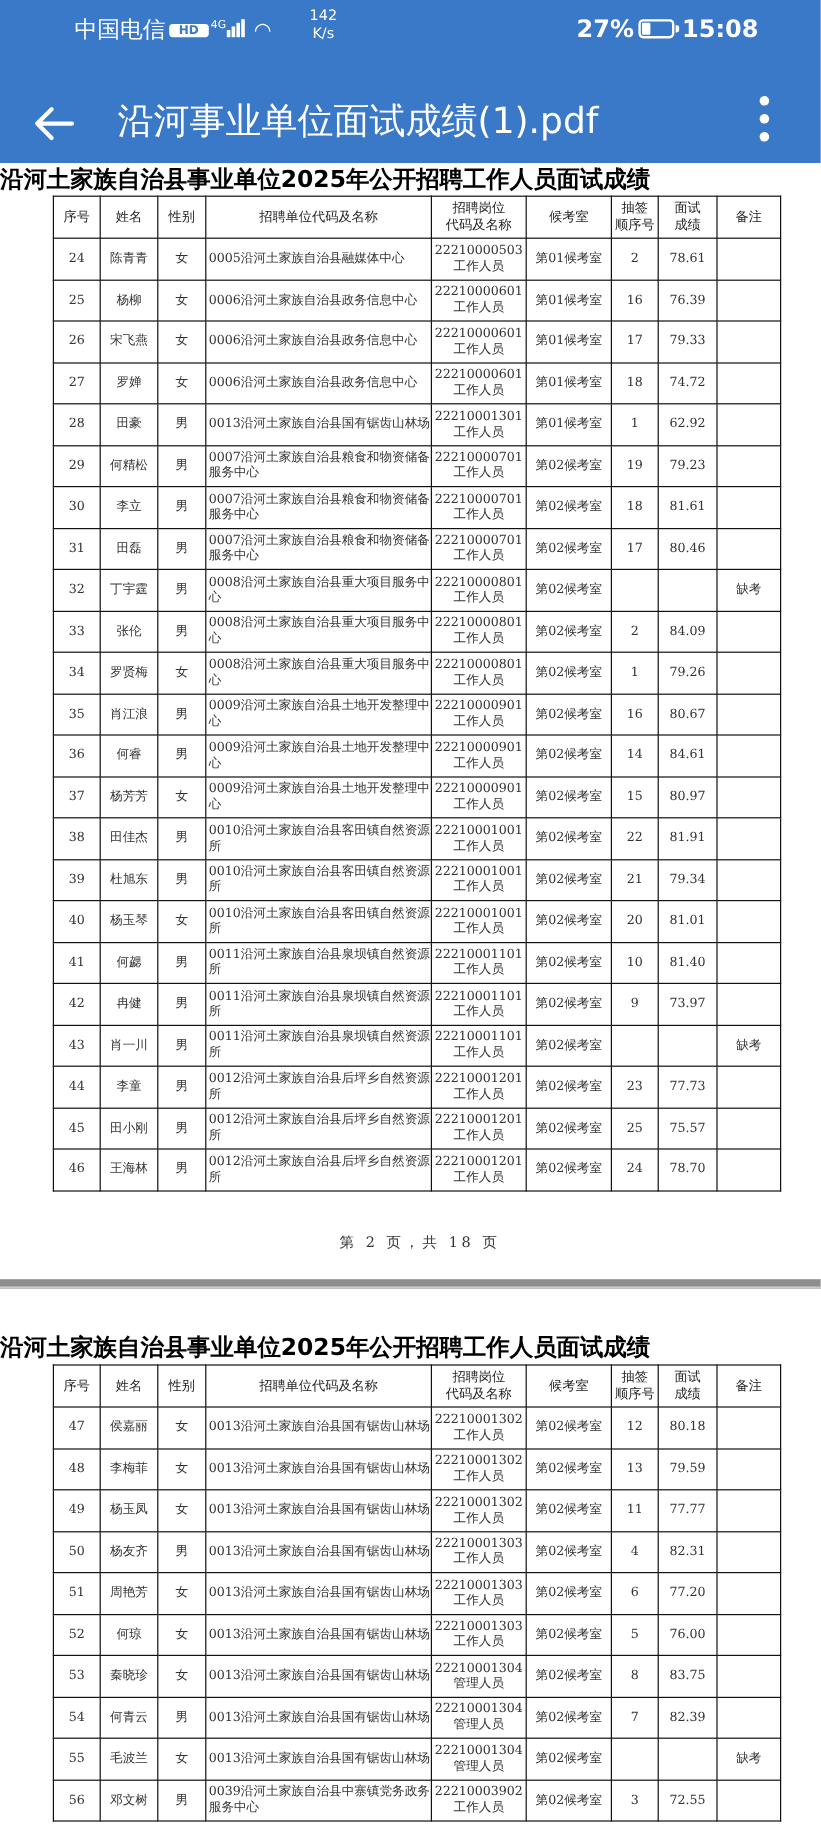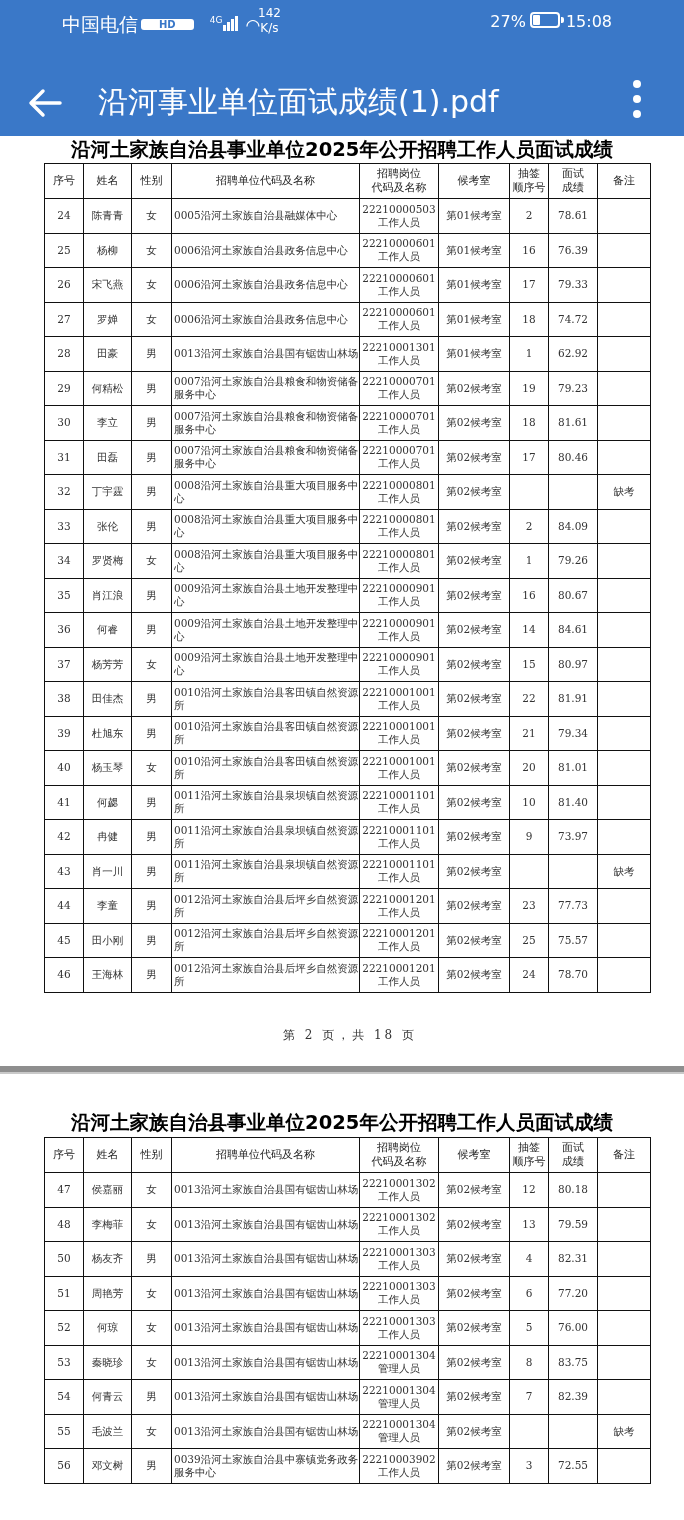--- a/index.html
+++ b/index.html
@@ -2,39 +2,39 @@
 <html><head>
 <meta charset="utf-8">
 <style>
   * { box-sizing: border-box; margin: 0; padding: 0; }
   html, body { width: 684px; height: 1520px; overflow: hidden; background: #ffffff; }
   body { position: relative; font-family: "DejaVu Serif", "Liberation Serif", serif; }
 
   .appbar { position: absolute; left: 0; top: 0; width: 684px; height: 136px; background: #3a78c8; color: #fff; font-family: "DejaVu Sans", "Liberation Sans", sans-serif; }
   .status { position: absolute; top: 6px; left: 0; width: 684px; height: 36px; }
   .status .carrier { position: absolute; left: 62px; top: 6px; font-size: 19px; }
-  .status .hd { display: inline-block; font-size: 10px; background: #fff; color: #3a78c8; border-radius: 3px; padding: 0 18px; margin-left: 3px; vertical-align: 3px; font-weight: bold; }
-  .status .sig { display: inline-block; font-size: 9px; vertical-align: 8px; margin-left: 16px; }
+  .status .hd { display: inline-block; font-size: 10px; background: #fff; color: #3a78c8; border-radius: 3px; padding: 0 8px; margin-left: 3px; vertical-align: 3px; font-weight: bold; }
+  .status .sig { display: inline-block; font-size: 9px; vertical-align: 8px; margin-left: 2px; }
   .status .bars { display: inline-block; vertical-align: 0; margin-left: 1px; }
   .status .bars i { display: inline-block; width: 3px; background: #fff; margin-right: 1px; }
   .status .wifi { display: inline-block; font-size: 17px; margin-left: 6px; }
   .status .speed { position: absolute; left: 258px; top: 0px; font-size: 12px; line-height: 15px; text-align: center; }
-  .status .right { position: absolute; right: 72px; top: 6px; font-size: 16px; }
+  .status .right { position: absolute; right: 52px; top: 6px; font-size: 20px; font-weight: bold; }
   .battery { display: inline-block; width: 30px; height: 16px; border: 2px solid #fff; border-radius: 4px; vertical-align: -1px; margin: 0 6px 0 4px; position: relative; }
   .battery::before { content: ""; position: absolute; left: 1px; top: 1px; width: 7px; height: 10px; background: #fff; border-radius: 1px; }
   .battery::after { content: ""; position: absolute; right: -6px; top: 3px; width: 3px; height: 6px; background: #fff; border-radius: 0 2px 2px 0; }
 
   .toolbar { position: absolute; top: 68px; left: 0; width: 684px; height: 70px; }
   .back { position: absolute; left: 26px; top: 16px; width: 40px; height: 40px; font-size: 38px; line-height: 36px; cursor: pointer; }
   .doc-title { position: absolute; left: 98px; top: 14px; font-size: 30px; line-height: 40px; }
   .menu { position: absolute; left: 628px; top: 12px; width: 18px; height: 46px; cursor: pointer; }
   .menu i { display: block; width: 8px; height: 8px; border-radius: 50%; background: #fff; margin: 0 auto 7px; }
 
   .page { position: absolute; left: 0; width: 684px; background: #fff; }
-  .page-title { position: absolute; left: 0; width: 684px; text-align: center; font-family: "DejaVu Sans", "Liberation Sans", sans-serif; font-weight: bold; font-size: 19.5px; color: #000; letter-spacing: 0px; white-space: nowrap; }
+  .page-title { position: absolute; left: 0; width: 684px; font-family: "DejaVu Sans", "Liberation Sans", sans-serif; font-weight: bold; font-size: 19.5px; color: #000; letter-spacing: 0px; white-space: nowrap; }
 
   table.grid { position: absolute; left: 44px; border-collapse: collapse; table-layout: fixed; width: 606px; color: #222; }
   table.grid th, table.grid td { border: 1.6px solid #111; text-align: center; vertical-align: middle; overflow: hidden; }
   table.grid th { font-family: "DejaVu Sans", "Liberation Sans", sans-serif; font-weight: normal; font-size: 11px; line-height: 14px; height: 35px; color: #222; }
   table.grid td { font-size: 10.5px; line-height: 13px; height: 34.5px; color: #333; }
   table.grid td.unit { text-align: left; padding-left: 2px; font-size: 10.5px; line-height: 13px; }
   table.grid td.post { font-size: 10.5px; line-height: 13px; }
 
   .footer-page { position: absolute; left: 0; width: 684px; text-align: center; font-size: 12px; color: #333; letter-spacing: 3px; padding-left: 16px; }
   .separator { position: absolute; left: 0; top: 1066px; width: 684px; height: 8px; background: #8e8e8e; border-bottom: 2px solid #c9c9c9; }
@@ -475,20 +475,34 @@
           <td class="post">
             <div>22210001302</div>
             <div>工作人员</div>
           </td>
           <td>第02候考室</td>
           <td>13</td>
           <td>79.59</td>
           <td></td>
         </tr>
         <tr>
+          <td>49</td>
+          <td>杨玉凤</td>
+          <td>女</td>
+          <td class="unit">0013沿河土家族自治县国有锯齿山林场</td>
+          <td class="post">
+            <div>22210001302</div>
+            <div>工作人员</div>
+          </td>
+          <td>第02候考室</td>
+          <td>11</td>
+          <td>77.77</td>
+          <td></td>
+        </tr>
+        <tr>
           <td>50</td>
           <td>杨友齐</td>
           <td>男</td>
           <td class="unit">0013沿河土家族自治县国有锯齿山林场</td>
           <td class="post">
             <div>22210001303</div>
             <div>工作人员</div>
           </td>
           <td>第02候考室</td>
           <td>4</td>

